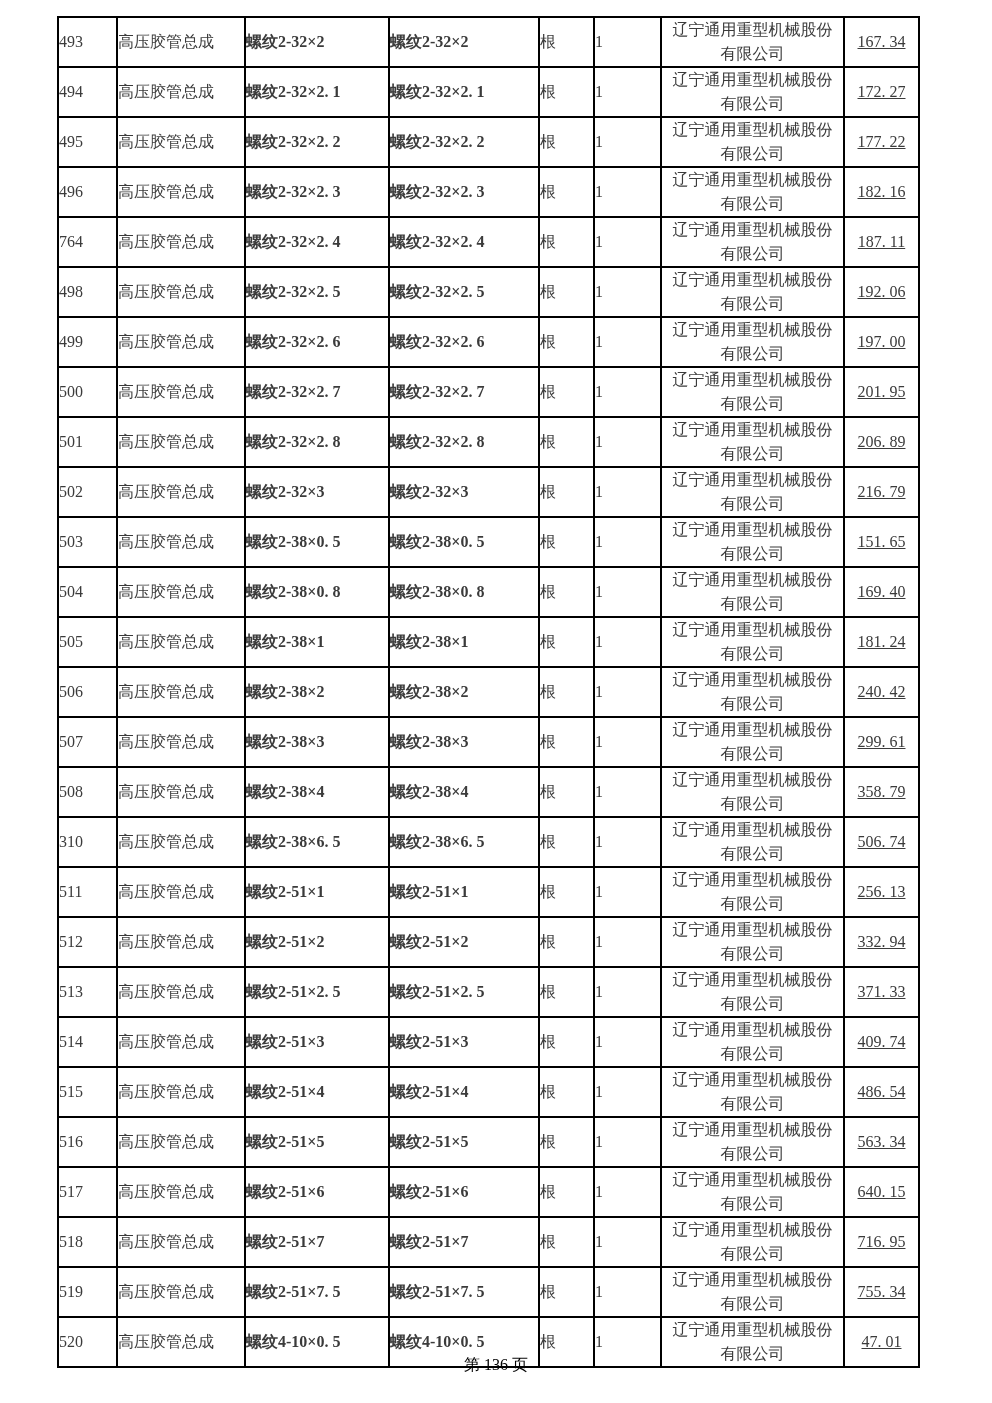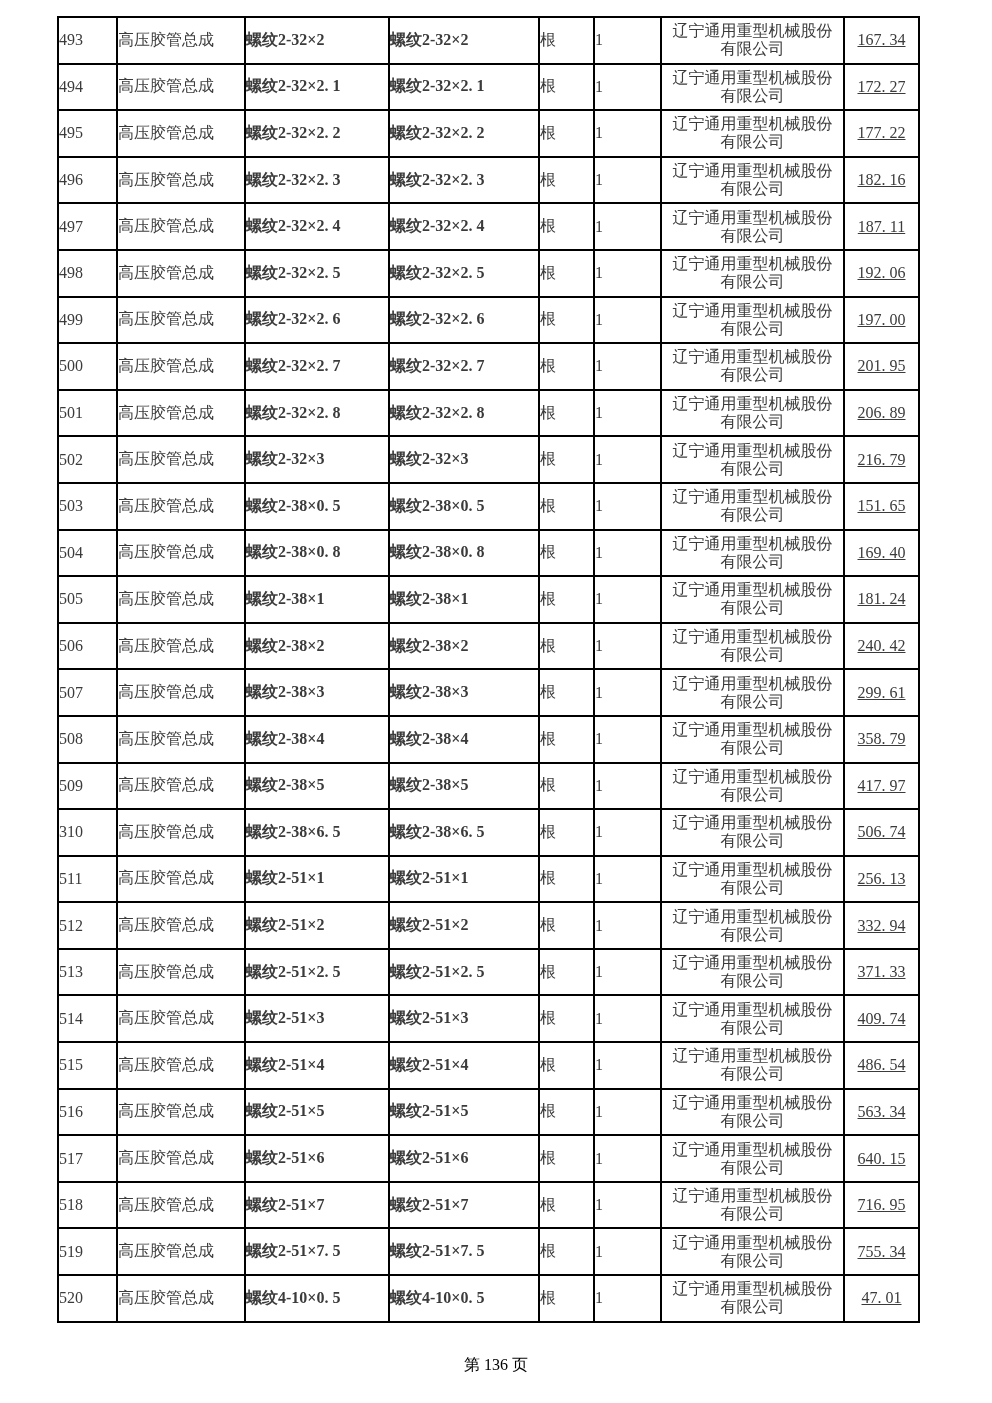--- a/index.html
+++ b/index.html
@@ -31,21 +31,21 @@
   }
   td.c-num   { padding-left: 6px; }
   td.c-name  { padding-left: 4px; white-space: nowrap; border-radius: 12px; }
   td.c-spec  { padding-left: 4px; white-space: nowrap; font-weight: bold; }
   td.c-unit  { padding-left: 5px; }
   td.c-qty   { vertical-align: bottom; padding: 0 0 1px 5px; }
   td.c-supplier { text-align: center; padding: 0; }
   .supplier-text {
     max-width: 170px;
     margin: 0 auto;
-    line-height: 18px;
+    line-height: 24px;
     text-align: center;
   }
   td.c-price { text-align: center; text-decoration: underline; }
   .footer {
     position: absolute;
     top: 1355px;
     left: 0;
     width: 992px;
     text-align: center;
     font-size: 16px;
@@ -110,21 +110,21 @@
     <td class="c-spec">螺纹2-32×2. 3</td>
     <td class="c-spec">螺纹2-32×2. 3</td>
     <td class="c-unit">根</td>
     <td class="c-qty">1</td>
     <td class="c-supplier">
       <div class="supplier-text">辽宁通用重型机械股份有限公司</div>
     </td>
     <td class="c-price">182. 16</td>
   </tr>
         <tr>
-    <td class="c-num">497</td>
+    <td class="c-num">764</td>
     <td class="c-name">高压胶管总成</td>
     <td class="c-spec">螺纹2-32×2. 4</td>
     <td class="c-spec">螺纹2-32×2. 4</td>
     <td class="c-unit">根</td>
     <td class="c-qty">1</td>
     <td class="c-supplier">
       <div class="supplier-text">辽宁通用重型机械股份有限公司</div>
     </td>
     <td class="c-price">187. 11</td>
   </tr>
@@ -252,32 +252,20 @@
     <td class="c-num">508</td>
     <td class="c-name">高压胶管总成</td>
     <td class="c-spec">螺纹2-38×4</td>
     <td class="c-spec">螺纹2-38×4</td>
     <td class="c-unit">根</td>
     <td class="c-qty">1</td>
     <td class="c-supplier">
       <div class="supplier-text">辽宁通用重型机械股份有限公司</div>
     </td>
     <td class="c-price">358. 79</td>
-  </tr>
-        <tr>
-    <td class="c-num">509</td>
-    <td class="c-name">高压胶管总成</td>
-    <td class="c-spec">螺纹2-38×5</td>
-    <td class="c-spec">螺纹2-38×5</td>
-    <td class="c-unit">根</td>
-    <td class="c-qty">1</td>
-    <td class="c-supplier">
-      <div class="supplier-text">辽宁通用重型机械股份有限公司</div>
-    </td>
-    <td class="c-price">417. 97</td>
   </tr>
         <tr>
     <td class="c-num">310</td>
     <td class="c-name">高压胶管总成</td>
     <td class="c-spec">螺纹2-38×6. 5</td>
     <td class="c-spec">螺纹2-38×6. 5</td>
     <td class="c-unit">根</td>
     <td class="c-qty">1</td>
     <td class="c-supplier">
       <div class="supplier-text">辽宁通用重型机械股份有限公司</div>

